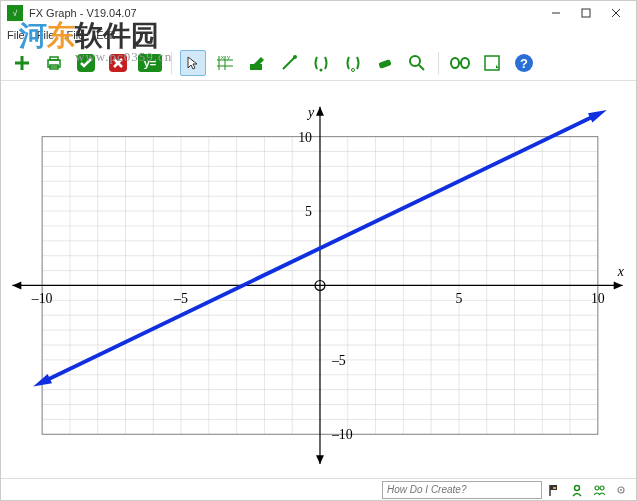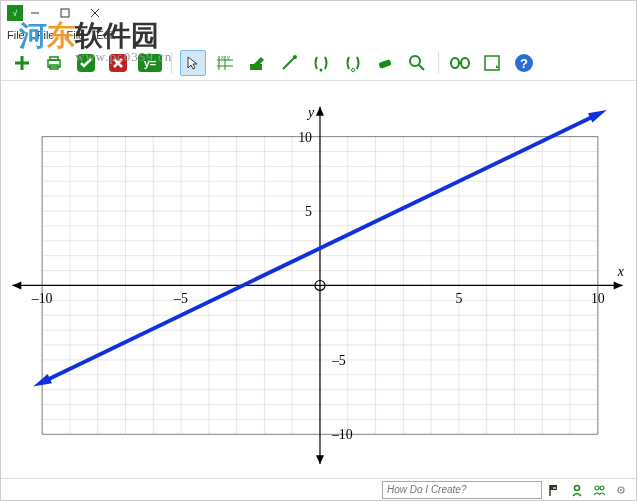--- a/index.html
+++ b/index.html
@@ -37,20 +37,21 @@
 <body>
 
 <div class="window">
   <div class="watermark">
     <span class="wm1">河</span><span class="wm2">东</span><span class="wm3">软件园</span>
   </div>
   <div class="wm-sub">www.pc0359.cn</div>
 
   <div class="titlebar">
     <div class="titlebar-icon">√</div>
+    <div class="titlebar-text">FX Graph - V19.04.07</div>
     <div class="win-controls">
       <div class="win-btn">
           <svg width="10" height="10">
             <line x1="1" y1="5" x2="9" y2="5" stroke="#333" stroke-width="1"></line>
           </svg>
         </div>
       <div class="win-btn">
           <svg width="10" height="10">
             <rect x="1" y="1" width="8" height="8" stroke="#333" stroke-width="1" fill="none"></rect>
           </svg>

